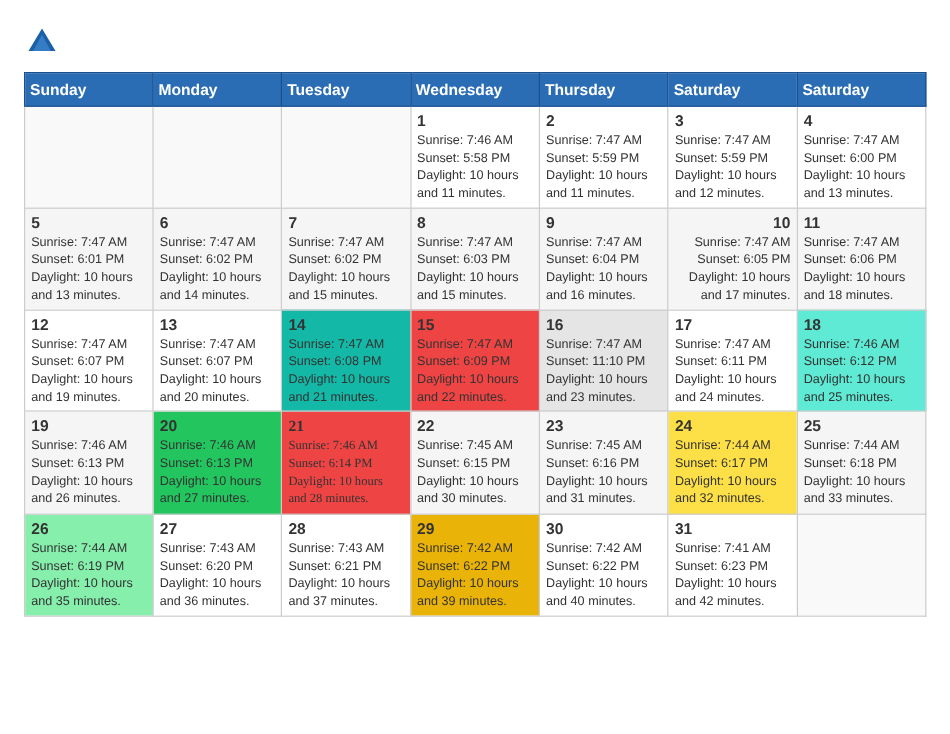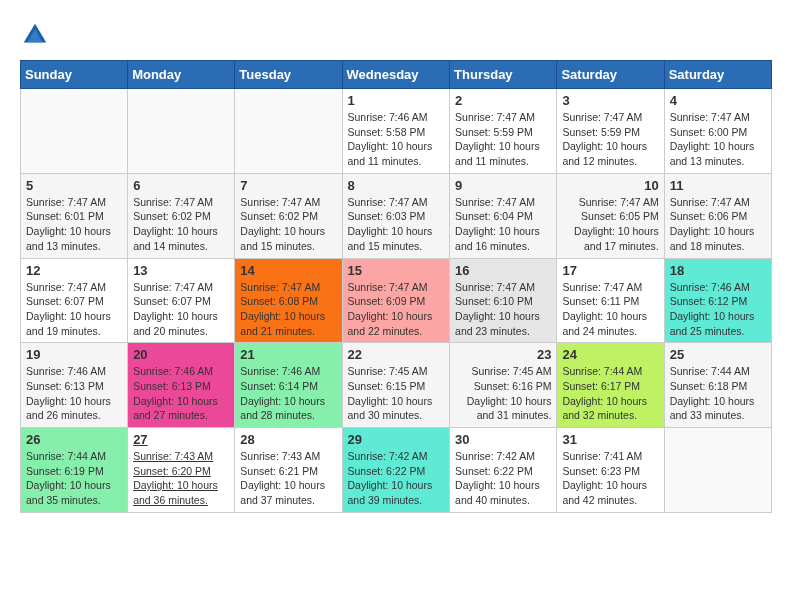--- a/index.html
+++ b/index.html
@@ -170,85 +170,85 @@
       </tr>
       <tr>
         <td style="background: rgb(255, 255, 255); margin-left: 26px;">
           <span class="day-num">12</span>
           <div class="cell-content"><span>Sunrise: 7:47 AM</span><br><span>Sunset: 6:07 PM</span><br><span>Daylight: 10 hours and 19 minutes.</span><br></div>
         </td>
         <td style="background: rgb(255, 255, 255);">
           <span class="day-num">13</span>
           <div class="cell-content"><span>Sunrise: 7:47 AM</span><br><span>Sunset: 6:07 PM</span><br><span>Daylight: 10 hours and 20 minutes.</span><br></div>
         </td>
-        <td style="background: #f97316;">
+        <td style="background: #14b8a6;">
           <span class="day-num">14</span>
           <div class="cell-content"><span>Sunrise: 7:47 AM</span><br><span>Sunset: 6:08 PM</span><br><span>Daylight: 10 hours and 21 minutes.</span><br></div>
         </td>
-        <td style="background: #fca5a5;">
+        <td style="background: #ef4444;">
           <span class="day-num">15</span>
           <div class="cell-content"><span>Sunrise: 7:47 AM</span><br><span>Sunset: 6:09 PM</span><br><span>Daylight: 10 hours and 22 minutes.</span><br></div>
         </td>
         <td style="background: #e5e5e5;">
           <span class="day-num">16</span>
-          <div class="cell-content"><span>Sunrise: 7:47 AM</span><br><span>Sunset: 6:10 PM</span><br><span>Daylight: 10 hours and 23 minutes.</span><br></div>
+          <div class="cell-content"><span>Sunrise: 7:47 AM</span><br><span>Sunset: 11:10 PM</span><br><span>Daylight: 10 hours and 23 minutes.</span><br></div>
         </td>
         <td style="background: rgb(255, 255, 255);">
           <span class="day-num">17</span>
           <div class="cell-content"><span>Sunrise: 7:47 AM</span><br><span>Sunset: 6:11 PM</span><br><span>Daylight: 10 hours and 24 minutes.</span><br></div>
         </td>
         <td style="background: #5eead4;">
           <span class="day-num">18</span>
           <div class="cell-content"><span>Sunrise: 7:46 AM</span><br><span>Sunset: 6:12 PM</span><br><span>Daylight: 10 hours and 25 minutes.</span><br></div>
         </td>
       </tr>
       <tr>
         <td style="background: rgb(245, 245, 245);">
           <span class="day-num">19</span>
           <div class="cell-content"><span>Sunrise: 7:46 AM</span><br><span>Sunset: 6:13 PM</span><br><span>Daylight: 10 hours and 26 minutes.</span><br></div>
         </td>
-        <td style="background: #ec4899; margin-left: 33px;">
+        <td style="background: #22c55e; margin-left: 33px;">
           <span class="day-num">20</span>
           <div class="cell-content"><span>Sunrise: 7:46 AM</span><br><span>Sunset: 6:13 PM</span><br><span>Daylight: 10 hours and 27 minutes.</span><br></div>
         </td>
-        <td style="background: #86efac;">
+        <td style="background: #ef4444; font-family: Liberation Serif, serif;">
           <span class="day-num">21</span>
           <div class="cell-content"><span>Sunrise: 7:46 AM</span><br><span>Sunset: 6:14 PM</span><br><span>Daylight: 10 hours and 28 minutes.</span><br></div>
         </td>
         <td style="background: rgb(245, 245, 245);">
           <span class="day-num">22</span>
           <div class="cell-content"><span>Sunrise: 7:45 AM</span><br><span>Sunset: 6:15 PM</span><br><span>Daylight: 10 hours and 30 minutes.</span><br></div>
         </td>
-        <td style="background: rgb(245, 245, 245); text-align: right;">
+        <td style="background: rgb(245, 245, 245);">
           <span class="day-num">23</span>
           <div class="cell-content"><span>Sunrise: 7:45 AM</span><br><span>Sunset: 6:16 PM</span><br><span>Daylight: 10 hours and 31 minutes.</span><br></div>
         </td>
-        <td style="background: #bef264;">
+        <td style="background: #fde047;">
           <span class="day-num">24</span>
           <div class="cell-content"><span>Sunrise: 7:44 AM</span><br><span>Sunset: 6:17 PM</span><br><span>Daylight: 10 hours and 32 minutes.</span><br></div>
         </td>
         <td style="background: rgb(245, 245, 245);">
           <span class="day-num">25</span>
           <div class="cell-content"><span>Sunrise: 7:44 AM</span><br><span>Sunset: 6:18 PM</span><br><span>Daylight: 10 hours and 33 minutes.</span><br></div>
         </td>
       </tr>
       <tr>
         <td style="background: #86efac;">
           <span class="day-num">26</span>
           <div class="cell-content"><span>Sunrise: 7:44 AM</span><br><span>Sunset: 6:19 PM</span><br><span>Daylight: 10 hours and 35 minutes.</span><br></div>
         </td>
-        <td style="background: rgb(255, 255, 255); text-decoration: underline;">
+        <td style="background: rgb(255, 255, 255);">
           <span class="day-num">27</span>
           <div class="cell-content"><span>Sunrise: 7:43 AM</span><br><span>Sunset: 6:20 PM</span><br><span>Daylight: 10 hours and 36 minutes.</span><br></div>
         </td>
         <td style="background: rgb(255, 255, 255); margin-left: 12px;">
           <span class="day-num">28</span>
           <div class="cell-content"><span>Sunrise: 7:43 AM</span><br><span>Sunset: 6:21 PM</span><br><span>Daylight: 10 hours and 37 minutes.</span><br></div>
         </td>
-        <td style="background: #5eead4;">
+        <td style="background: #eab308;">
           <span class="day-num">29</span>
           <div class="cell-content"><span>Sunrise: 7:42 AM</span><br><span>Sunset: 6:22 PM</span><br><span>Daylight: 10 hours and 39 minutes.</span><br></div>
         </td>
         <td style="background: rgb(255, 255, 255);">
           <span class="day-num">30</span>
           <div class="cell-content"><span>Sunrise: 7:42 AM</span><br><span>Sunset: 6:22 PM</span><br><span>Daylight: 10 hours and 40 minutes.</span><br></div>
         </td>
         <td style="background: rgb(255, 255, 255);">
           <span class="day-num">31</span>
           <div class="cell-content"><span>Sunrise: 7:41 AM</span><br><span>Sunset: 6:23 PM</span><br><span>Daylight: 10 hours and 42 minutes.</span><br></div>

